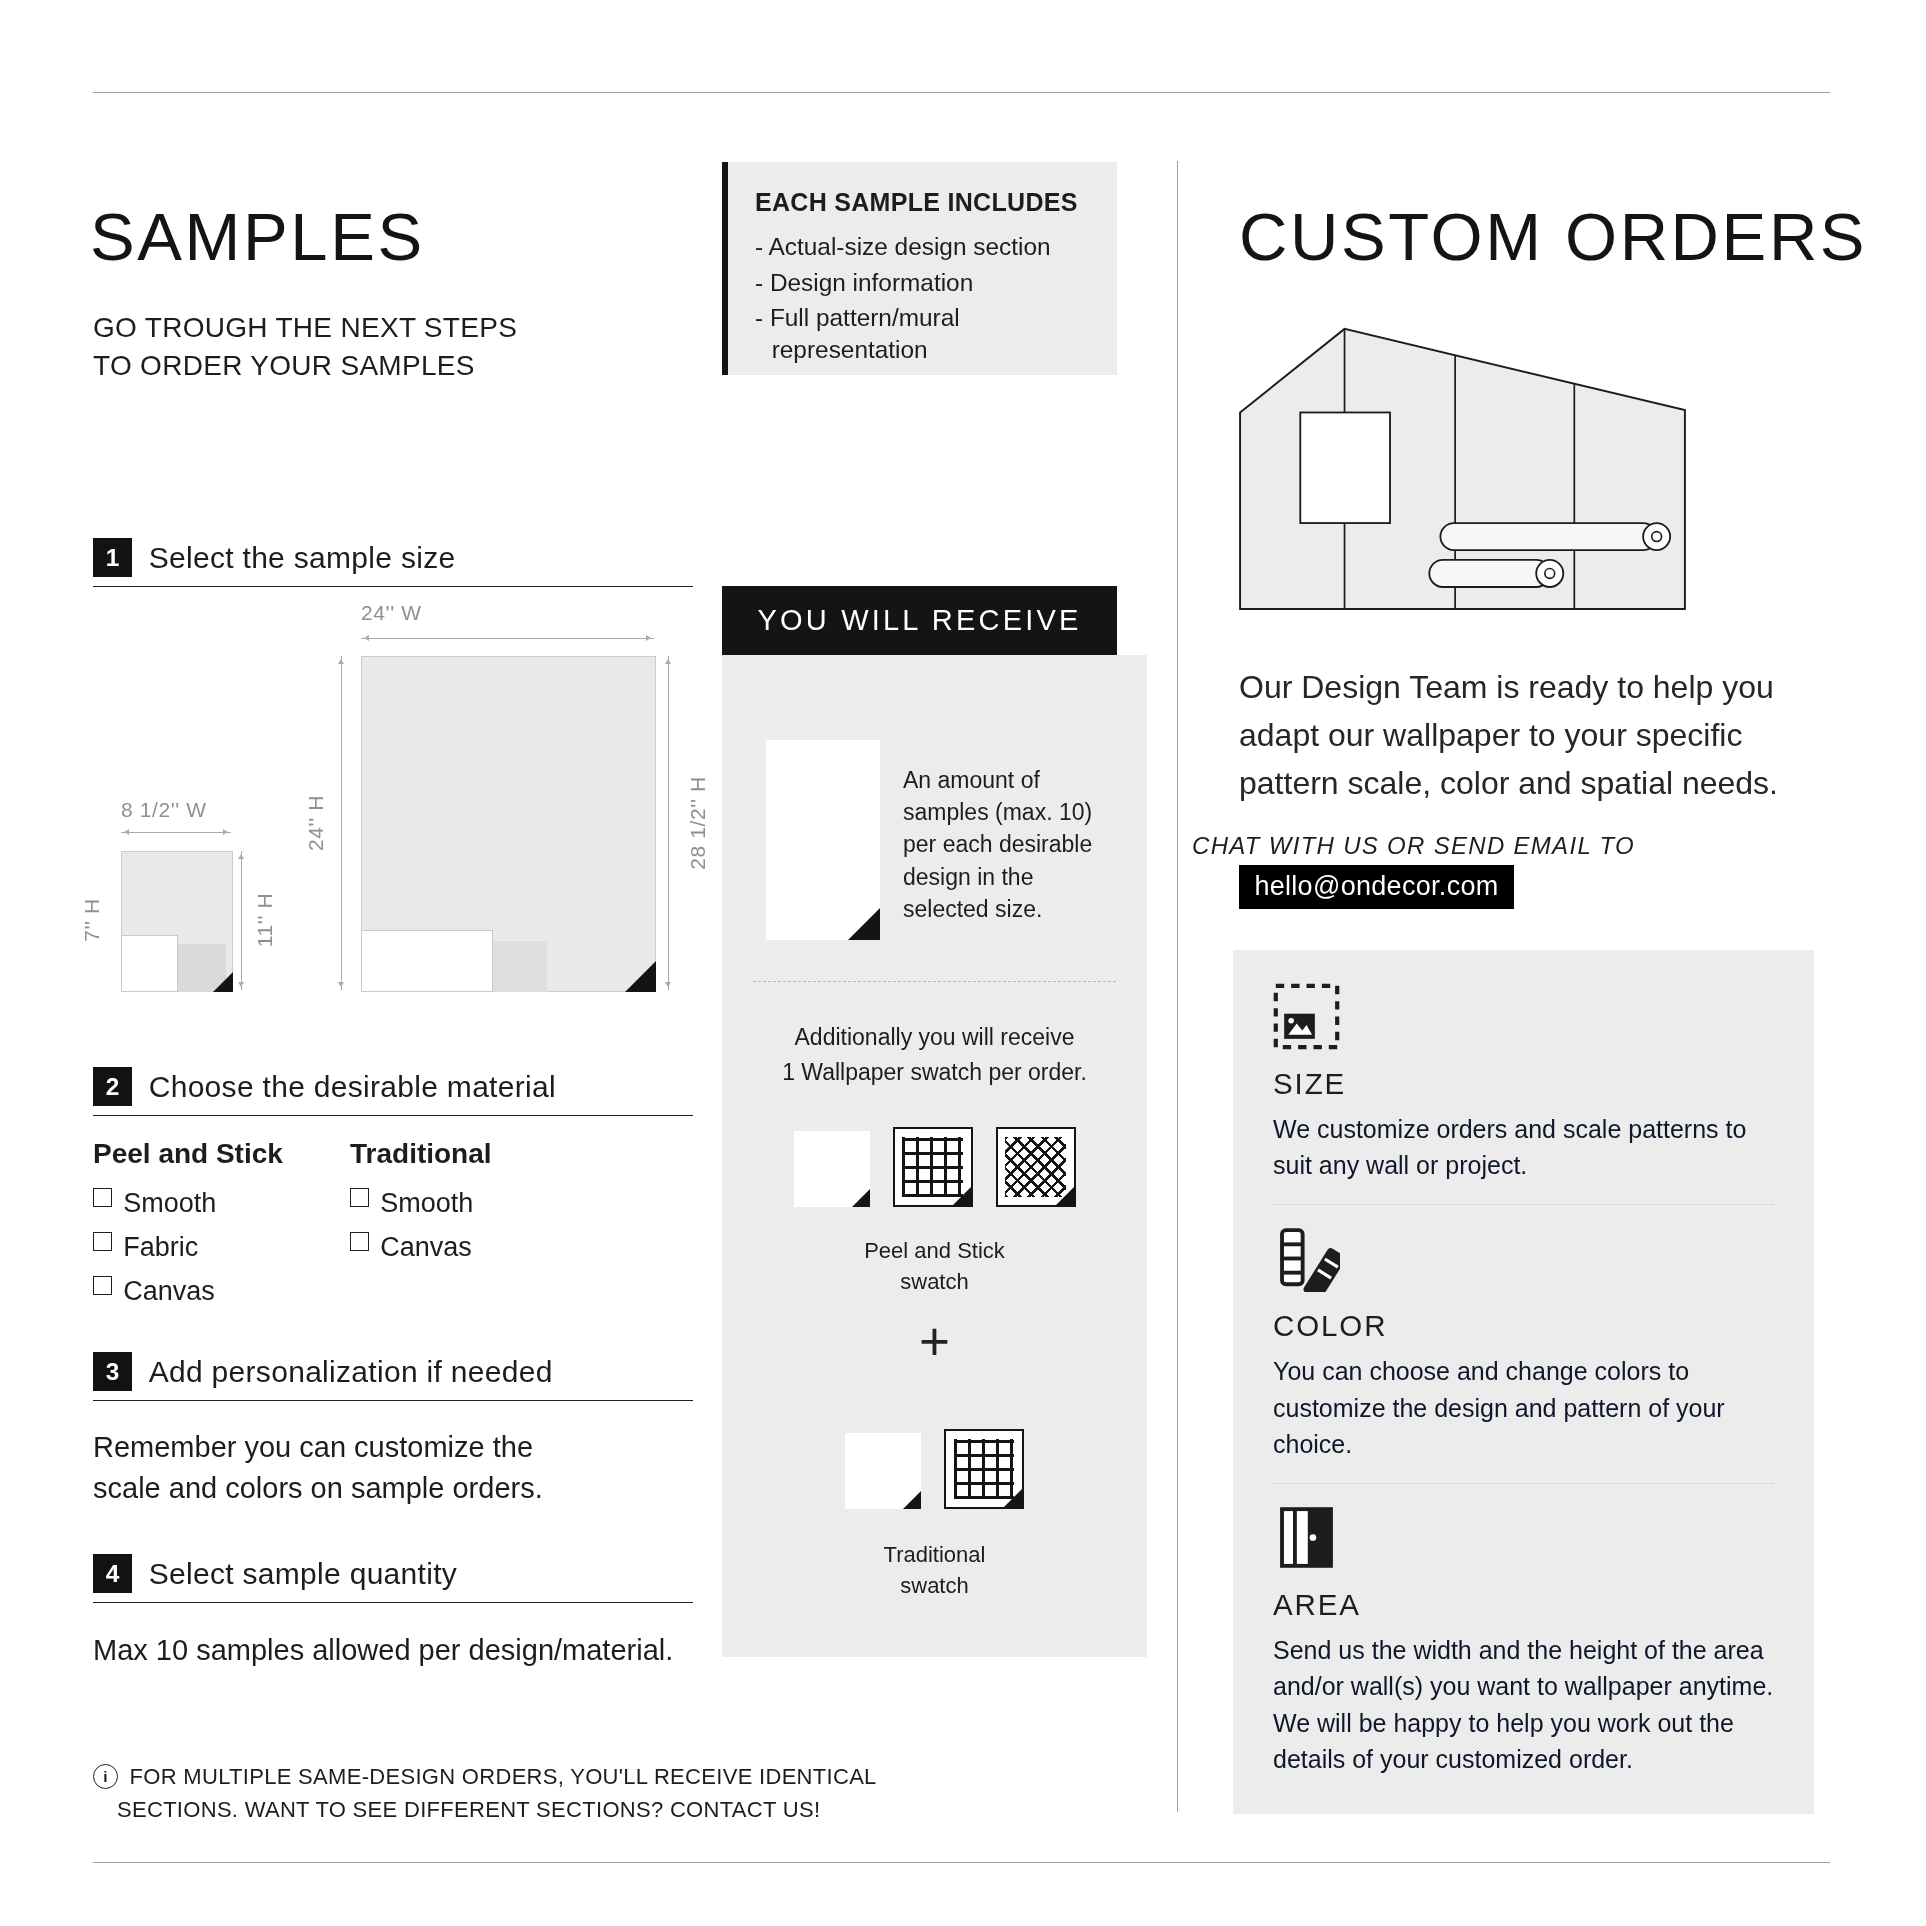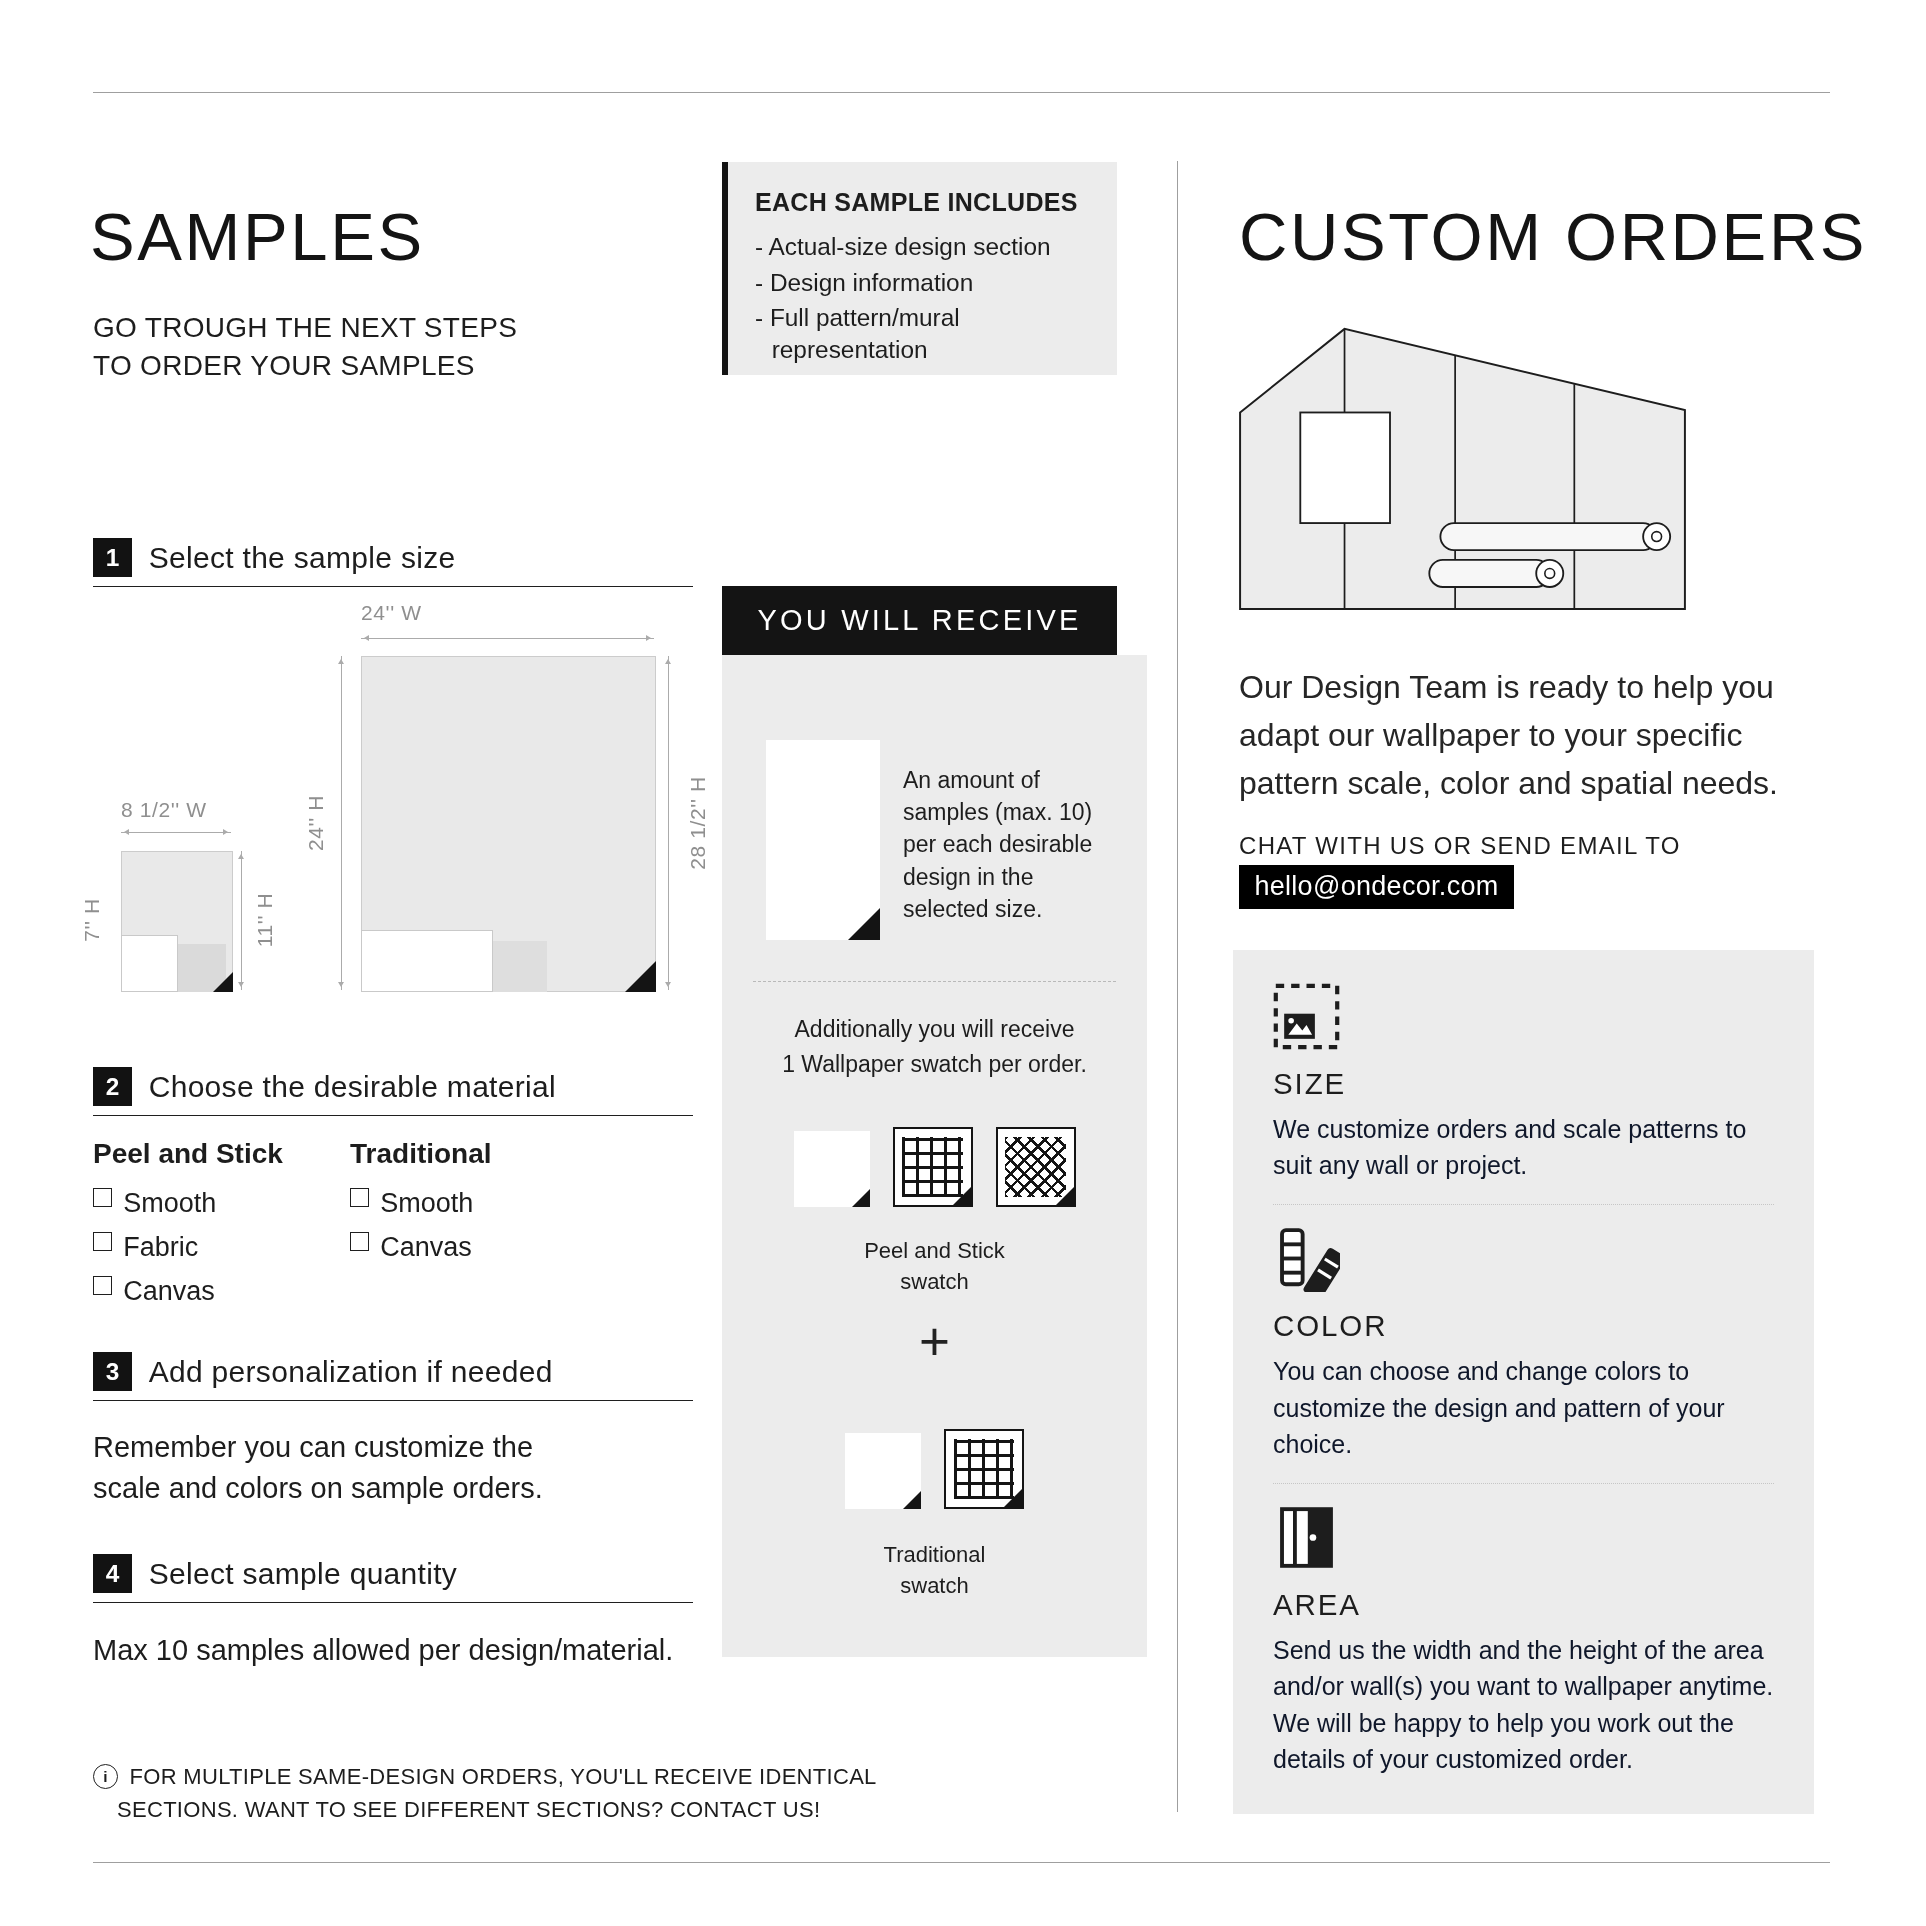--- a/index.html
+++ b/index.html
@@ -62,37 +62,37 @@
   .ib-title{margin:26px 18px 14px 33px;font-size:25px;font-weight:700;letter-spacing:0.3px;}
   .ib-item{margin:0 18px 3.9px 33px;font-size:24.4px;line-height:1.3;width:321px;padding-left:16.7px;text-indent:-16.7px;}
 
   
   .receive-header{position:absolute;left:722px;top:586px;width:395px;height:69px;background:#141414;color:#fff;
                   display:flex;align-items:center;justify-content:center;font-size:29px;letter-spacing:3.2px;}
   .receive-panel{position:absolute;left:722px;top:655px;width:425px;height:1002px;background:#ececec;}
   .rp-sheet{position:absolute;left:44px;top:85px;width:114px;height:200px;background:#fff;}
   .rp-text{position:absolute;left:181px;top:109px;width:204px;font-size:23px;line-height:1.4;}
   .rp-divider{position:absolute;left:31px;right:31px;top:326px;border-top:1.3px dashed #b9b9b9;}
-  .rp-additional{position:absolute;left:0;width:100%;top:357px;text-align:center;font-size:23px;line-height:1.5;}
+  .rp-additional{position:absolute;left:0;width:100%;top:365px;text-align:center;font-size:23px;line-height:1.5;}
   .rp-row{position:absolute;left:0;width:100%;display:flex;justify-content:center;align-items:flex-end;gap:23px;}
   .rp-caption{position:absolute;left:0;width:100%;text-align:center;font-size:22px;line-height:1.4;}
   .rp-plus{position:absolute;left:0;width:100%;top:656px;text-align:center;font-size:53px;color:#222;}
   .swatch{position:relative;width:76px;height:76px;background:#fff;}
   .swatch.bordered{border:2.6px solid #141414;}
   .pattern{position:absolute;inset:7.7px;}
   .pattern.grid{background-image:repeating-linear-gradient(0deg,#141414 0 3.2px,transparent 3.2px 14px),
                                  repeating-linear-gradient(90deg,#141414 0 3.2px,transparent 3.2px 14px);}
   .pattern.cross{background-image:repeating-linear-gradient(45deg,#141414 0 2.6px,transparent 2.6px 9.6px),
                                   repeating-linear-gradient(135deg,#141414 0 2.6px,transparent 2.6px 9.6px);}
 
   
   .house{position:absolute;left:1236px;top:324px;width:453px;height:290px;}
   .house svg{width:100%;height:100%;display:block;}
   .custom-intro{position:absolute;left:1239px;top:663px;width:597px;font-size:32px;line-height:1.5;color:#262626;}
-  .chat-label{position:absolute;left:1239px;top:832px;font-size:24px;letter-spacing:1.3px;}
+  .chat-label{position:absolute;left:1192px;top:832px;font-size:24px;letter-spacing:1.3px;font-style:italic;}
   .email-badge{position:absolute;left:1239px;top:865px;background:#000000;color:#ffffff;font-size:27px;
                padding:6.4px 15.4px;letter-spacing:0.3px;cursor:pointer;}
   .features-panel{position:absolute;left:1233px;top:950px;width:581px;height:864px;background:#ececec;
                   box-sizing:border-box;padding:33px 40px;overflow:hidden;}
   .f-icon{display:block;width:67px;height:67px;margin-bottom:16.7px;}
   .f-icon svg{width:100%;height:100%;display:block;}
   .f-title{font-size:29.5px;letter-spacing:1.9px;margin-bottom:10.3px;}
   .f-text{font-size:25px;line-height:1.45;color:#0f172a;}
   .f-divider{border-top:1.9px dotted #c6c6c6;margin:20.5px 0;}
 </style>

